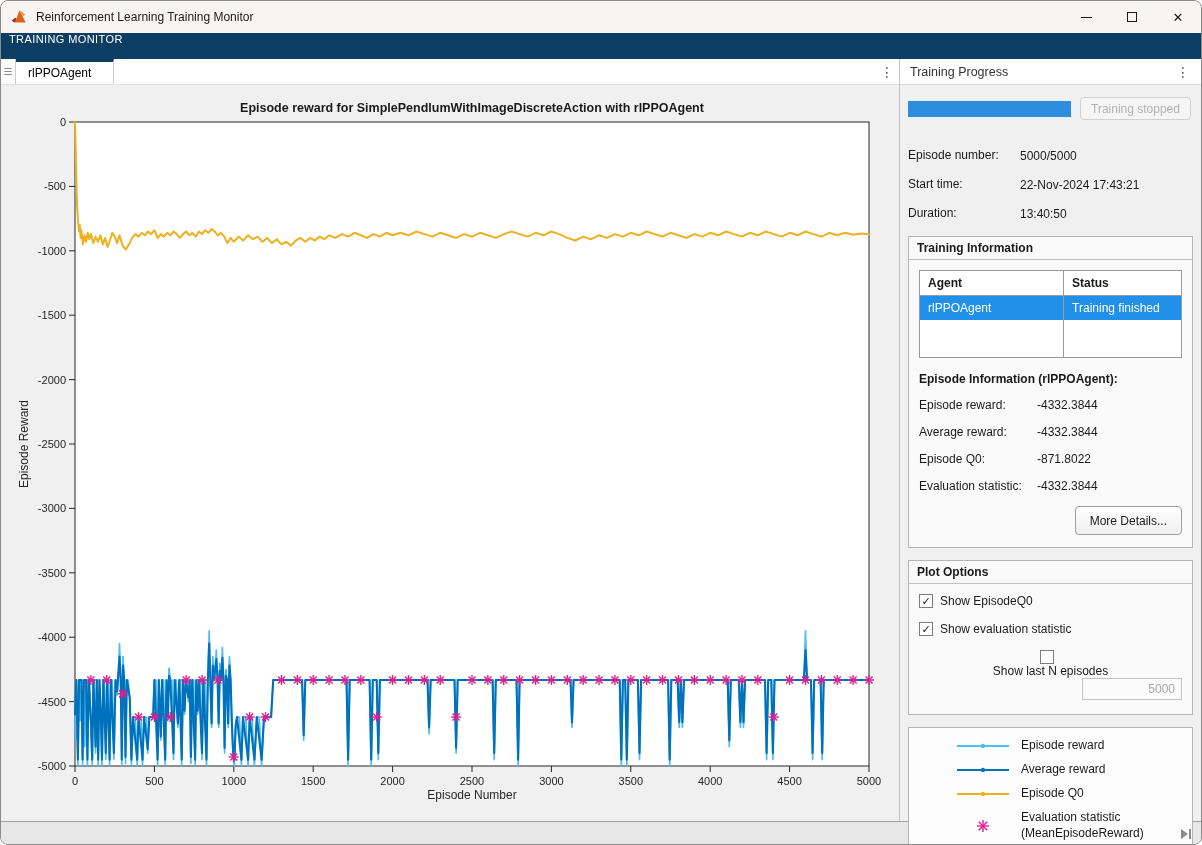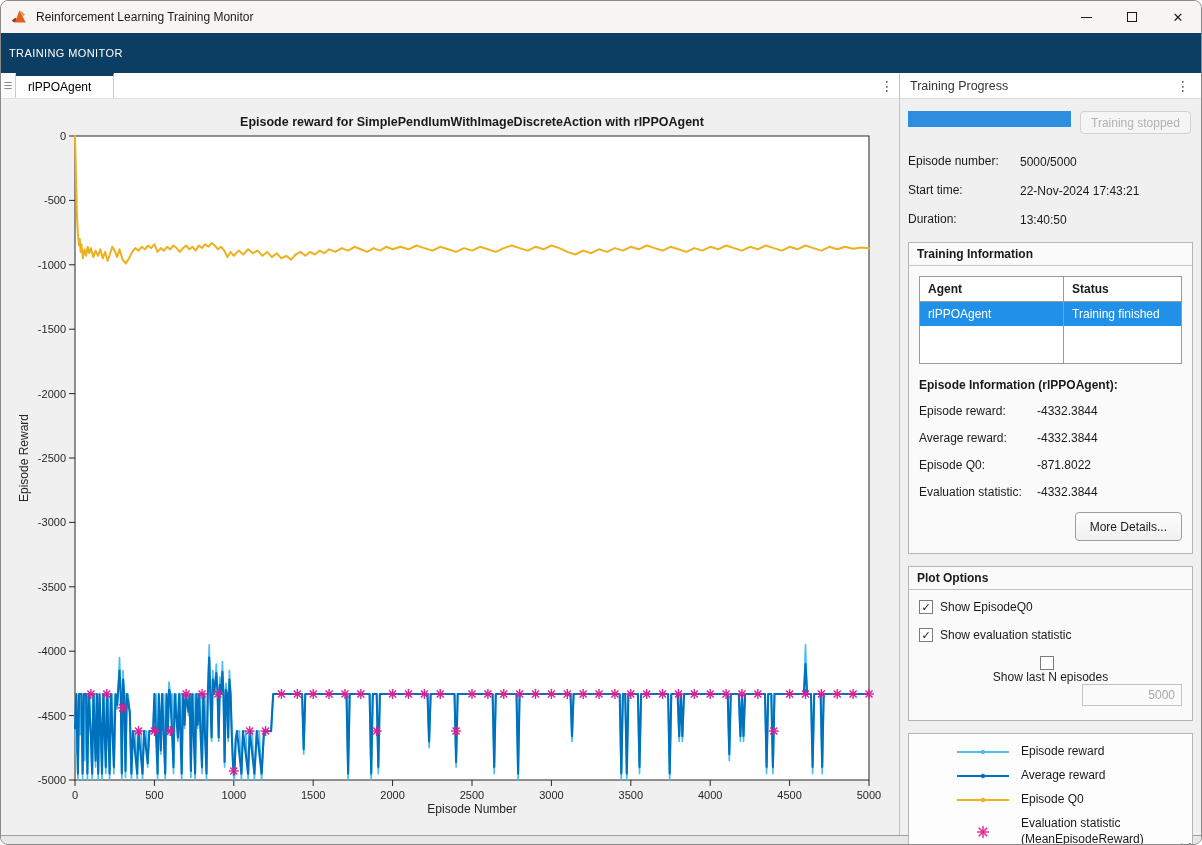--- a/index.html
+++ b/index.html
@@ -12,21 +12,21 @@
   .titlebar .app-icon{ width:17px; height:17px; margin-right:8px; flex:0 0 auto; }
   .titlebar .title{ font-size:12px; color:#1a1a1a; }
   .win-controls{ margin-left:auto; display:flex; height:100%; }
   .win-btn{ width:46px; height:100%; display:flex; align-items:center; justify-content:center;
             color:#1a1a1a; font-size:12px; cursor:default; }
   .min-glyph{ display:block; width:11px; height:1px; background:#1a1a1a; }
   .max-glyph{ display:block; width:10px; height:10px; border:1px solid #1a1a1a; }
   .close-glyph{ font-size:13px; line-height:1; }
 
   
-  .toolstrip{ height:40px; background:#0c3e63; color:#ffffff; display:flex; align-items:center;
+  .toolstrip{ height:26px; background:#0c3e63; color:#ffffff; display:flex; align-items:flex-start;
               padding-left:8px; font-size:11px; letter-spacing:.4px; }
 
   
   .main{ display:flex; height:762px; }
   .doc-area{ width:898px; background:#f0f0f0; }
   .tabstrip{ height:26px; background:#ffffff; display:flex; align-items:stretch;
              border-bottom:1px solid #e2e2e2; }
   .tab-grip{ width:15px; border-right:1px solid #cccccc; background:#fbfbfb; display:flex;
              align-items:center; justify-content:center; color:#8a8a8a; font-size:10px; }
   .tab{ padding:0 22px 0 12px; display:flex; align-items:center; font-size:12px; color:#000;
@@ -38,21 +38,21 @@
   .figure{ position:relative; width:898px; height:736px; background:#f0f0f0; }
   .figure svg{ display:block; }
 
   
   .right-panel{ width:304px; background:#f0f0f0; border-left:1px solid #c3c3c3; }
   .panel-header{ height:26px; background:#ffffff; border-bottom:1px solid #d9d9d9; display:flex;
                  align-items:center; padding:0 6px 0 10px; font-size:12.5px; color:#333; }
   .panel-header .strip-ellipsis{ margin-left:auto; }
   .panel-body{ padding:10px 8px 0 8px; font-size:12px; color:#1a1a1a; }
 
-  .progress-row{ display:flex; margin:2px 0 20px 0; }
+  .progress-row{ display:flex; align-items:center; margin:2px 0 28px 0; }
   .progress-track{ width:163px; height:16px; background:#e8e8e8; position:relative; overflow:hidden; }
   .progress-fill{ position:absolute; left:0; top:0; bottom:0; background:#2d8ee0; }
   .btn-disabled{ margin-left:9px; height:23px; padding:0 10px; font-size:12px; color:#b2b2b2;
                  background:#f5f5f5; border:1px solid #d2d2d2; border-radius:4px; display:flex;
                  align-items:center; }
 
   .field-row{ display:flex; margin-bottom:13px; }
   .field-label{ width:112px; flex:0 0 auto; }
   .field-value{ width:166px; line-height:1.35; }
 

